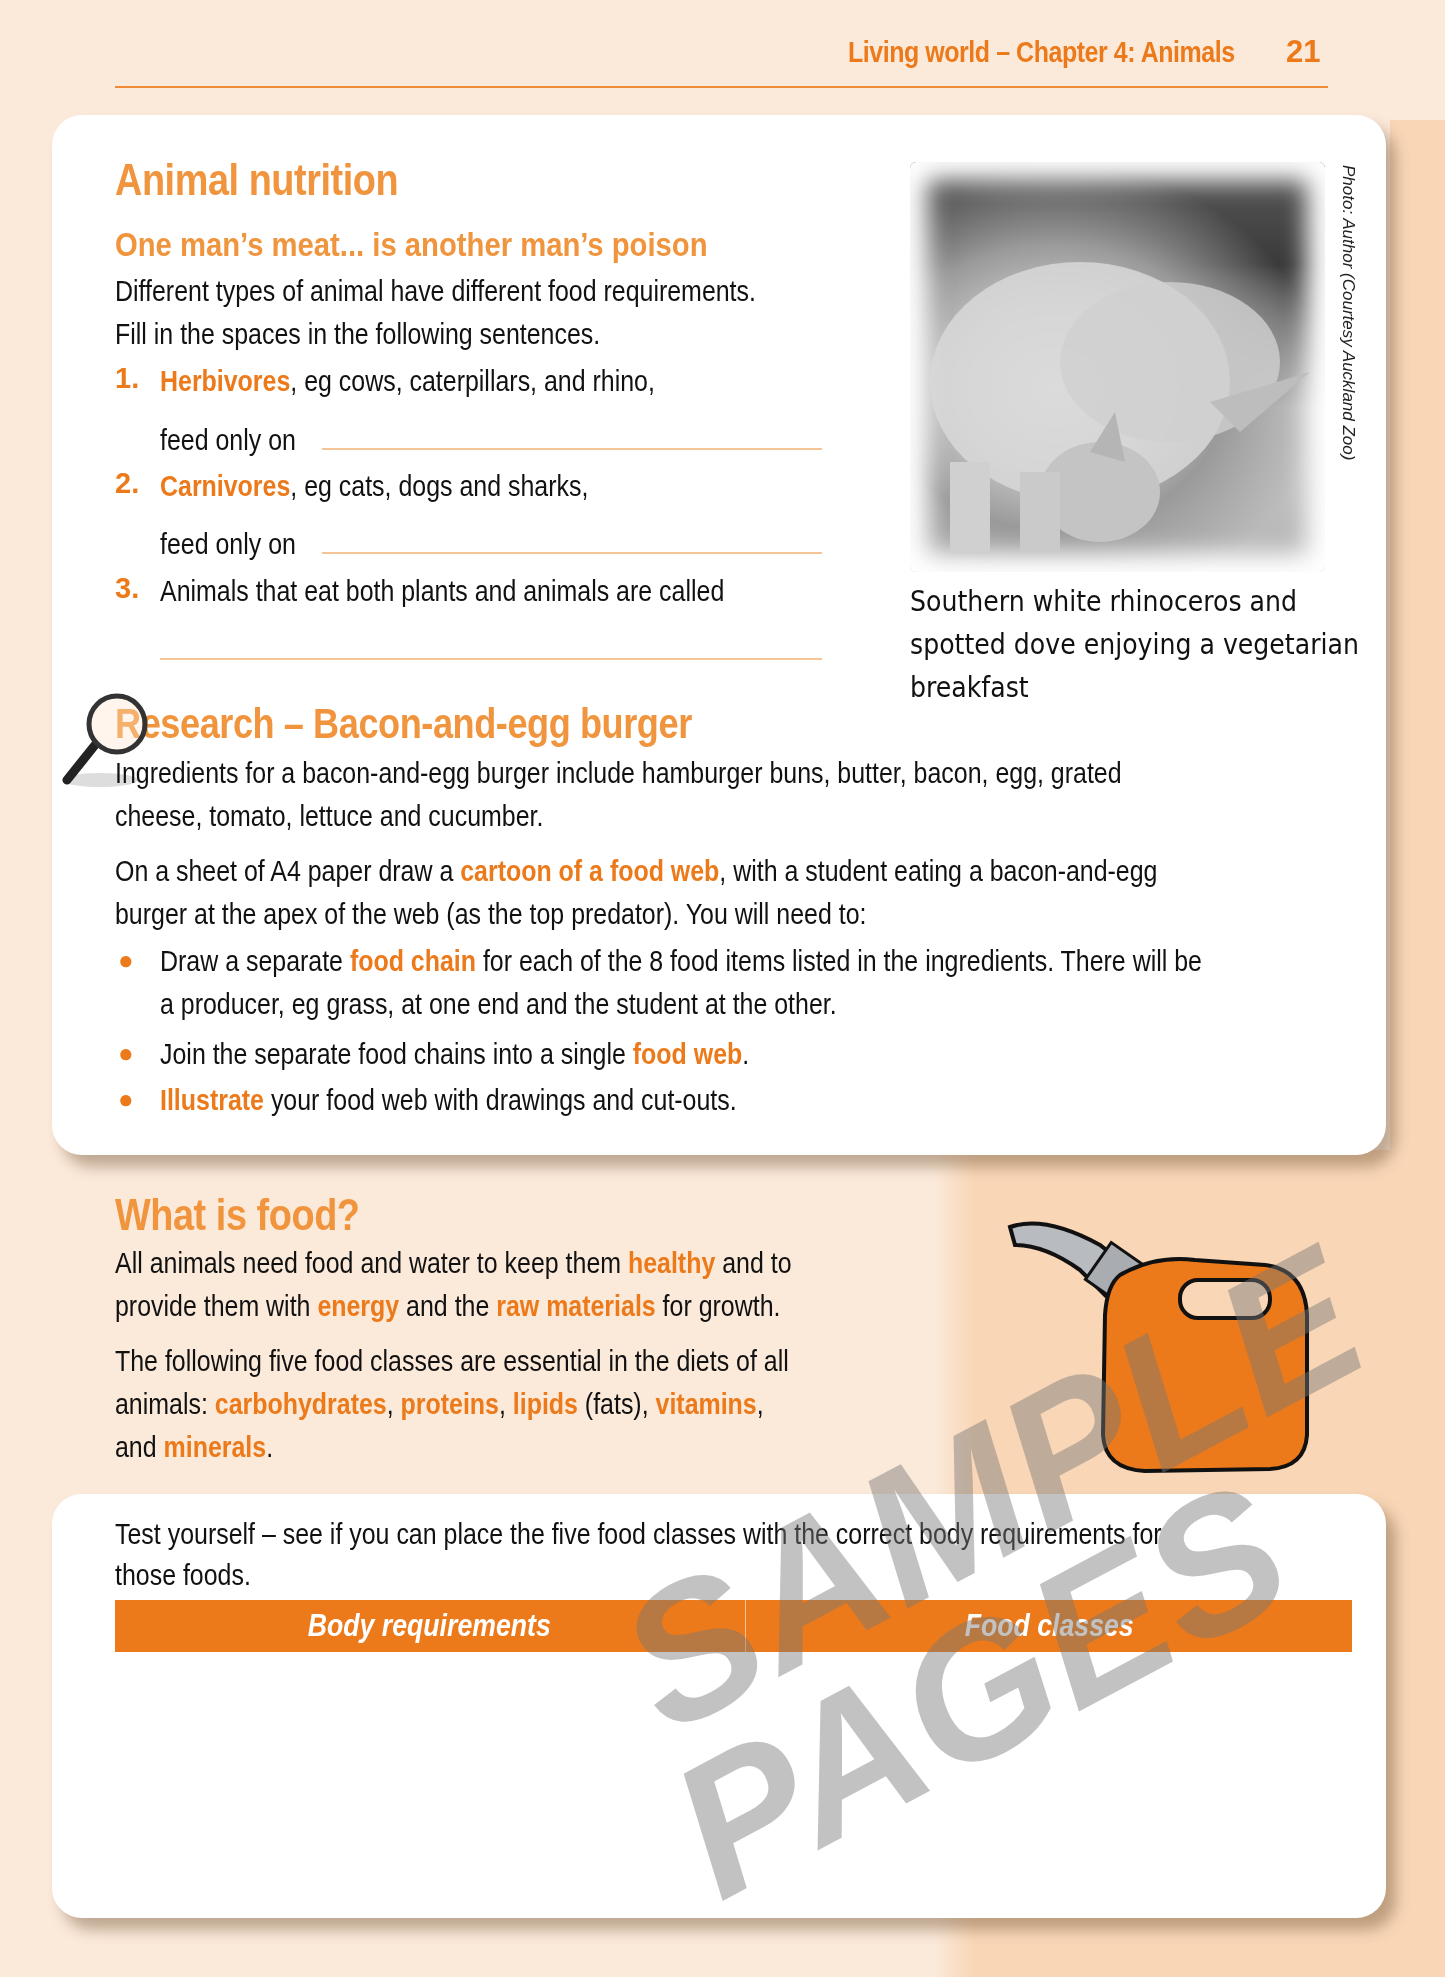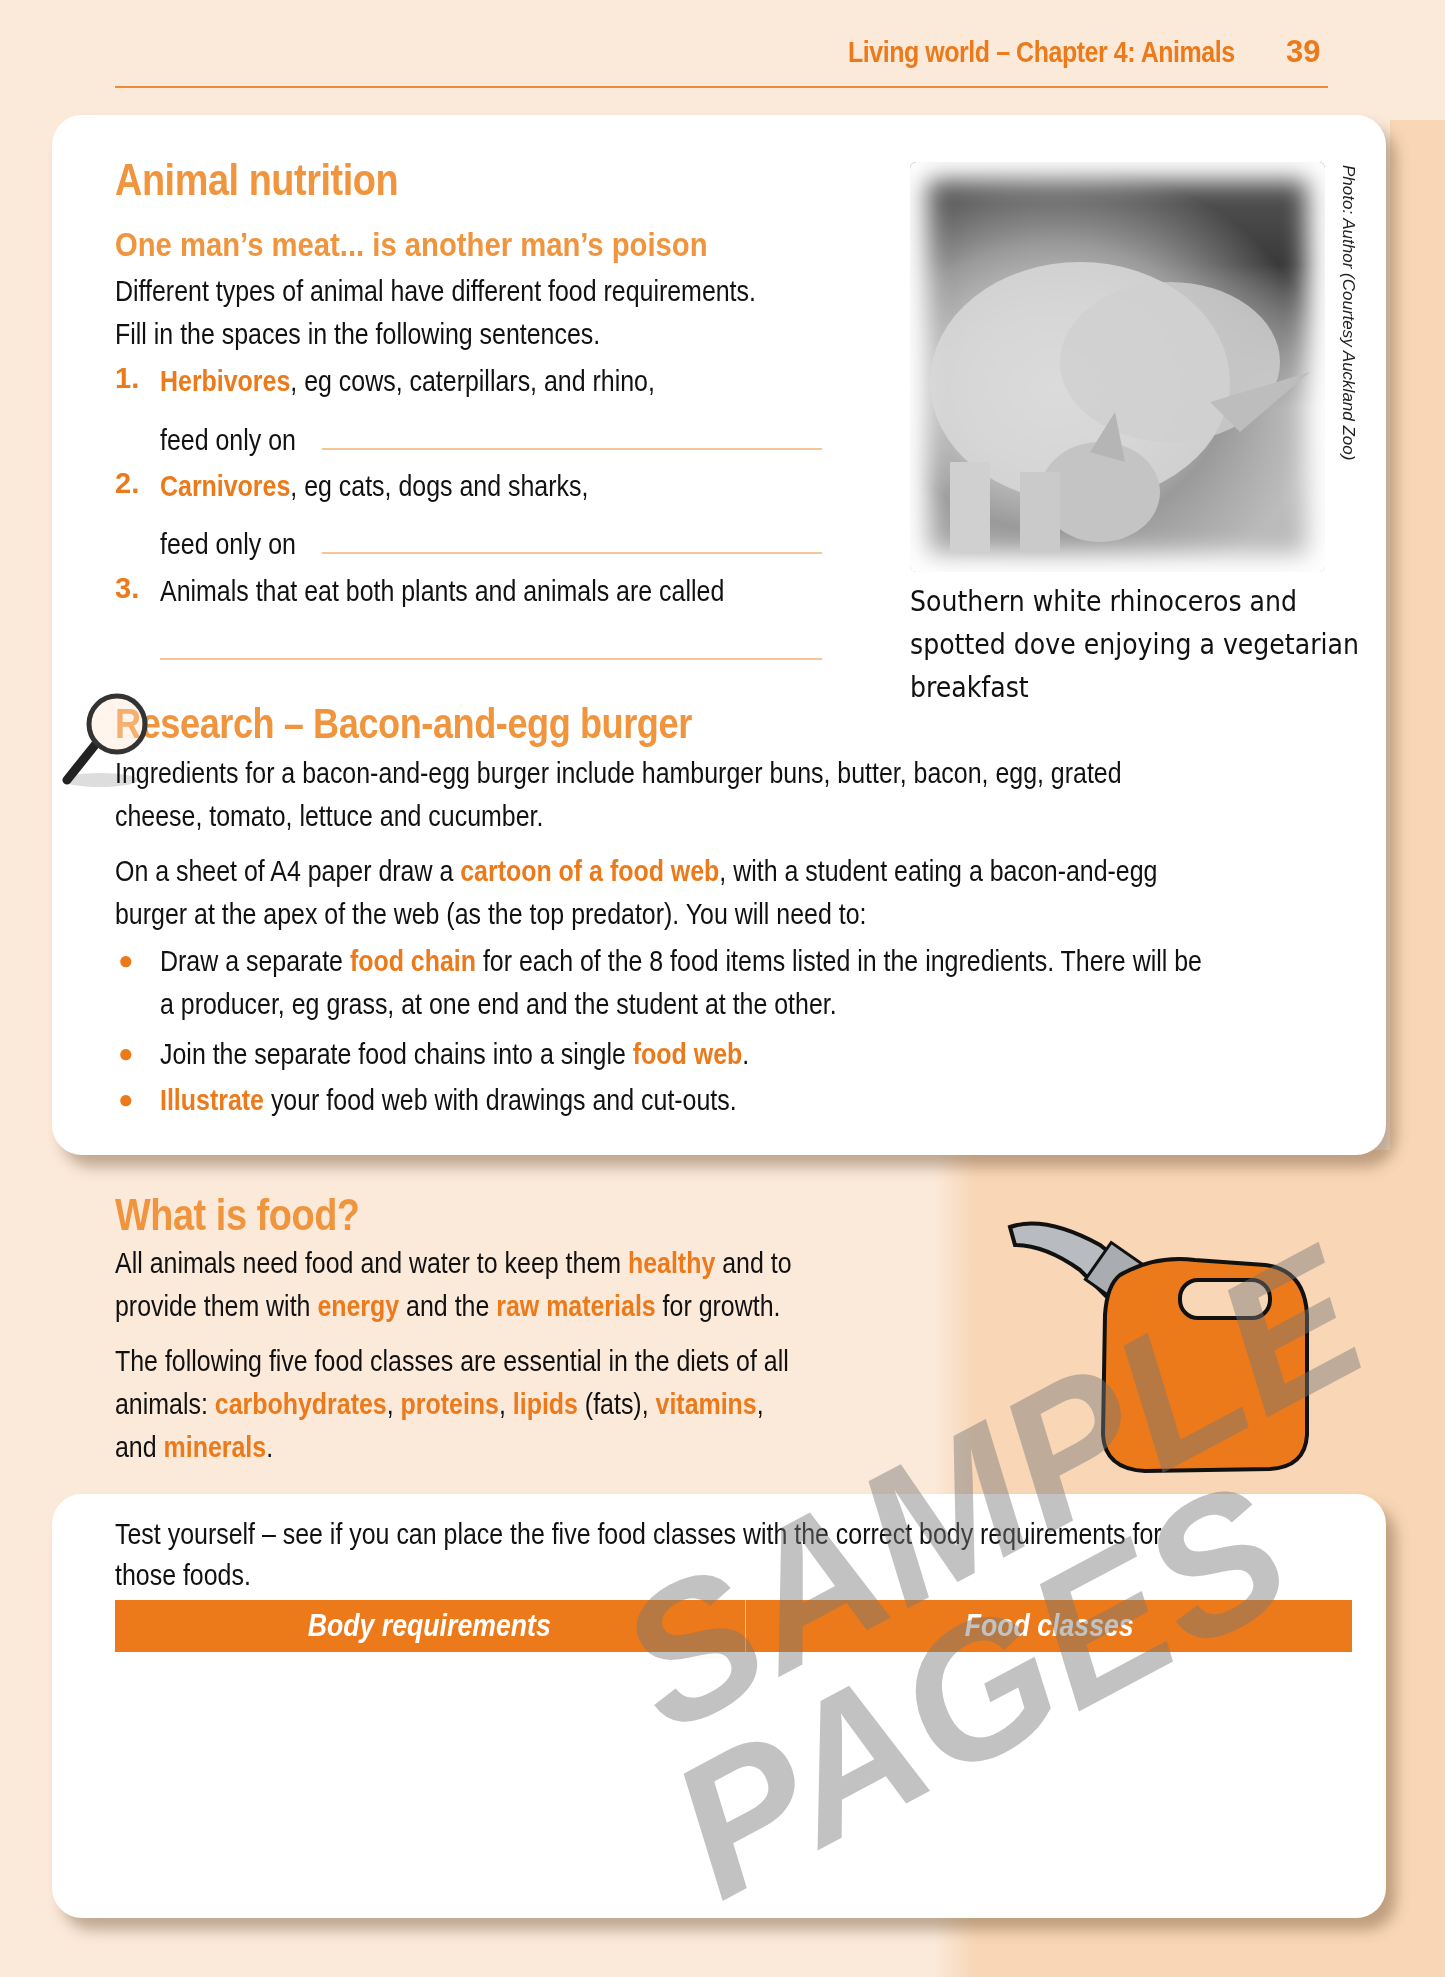--- a/index.html
+++ b/index.html
@@ -38,21 +38,21 @@
   .wm{position:absolute;font-family:"Liberation Sans",sans-serif;font-weight:bold;font-style:italic;color:rgba(120,120,120,0.45);font-size:190px;letter-spacing:2px;transform:rotate(-28deg);white-space:nowrap;pointer-events:none;}
 </style>
 </head>
 <body>
 
 <div class="band-top"></div>
 <div class="band"></div>
 
 <div class="header">
   <span class="header-title">Living world – Chapter 4: Animals</span>
-  <span class="header-page">39</span>
+  <span class="header-page">21</span>
   <div class="header-rule"></div>
 </div>
 
 <div class="panel p1"></div>
 
 <div class="h1" style="left:115px;top:155px;">Animal nutrition</div>
 <div class="h2" style="left:115px;top:225px;">One man’s meat... is another man’s poison</div>
 <div class="txt" style="left:115px;top:270px;">Different types of animal have different food requirements.</div>
 <div class="txt" style="left:115px;top:313px;">Fill in the spaces in the following sentences.</div>
 

